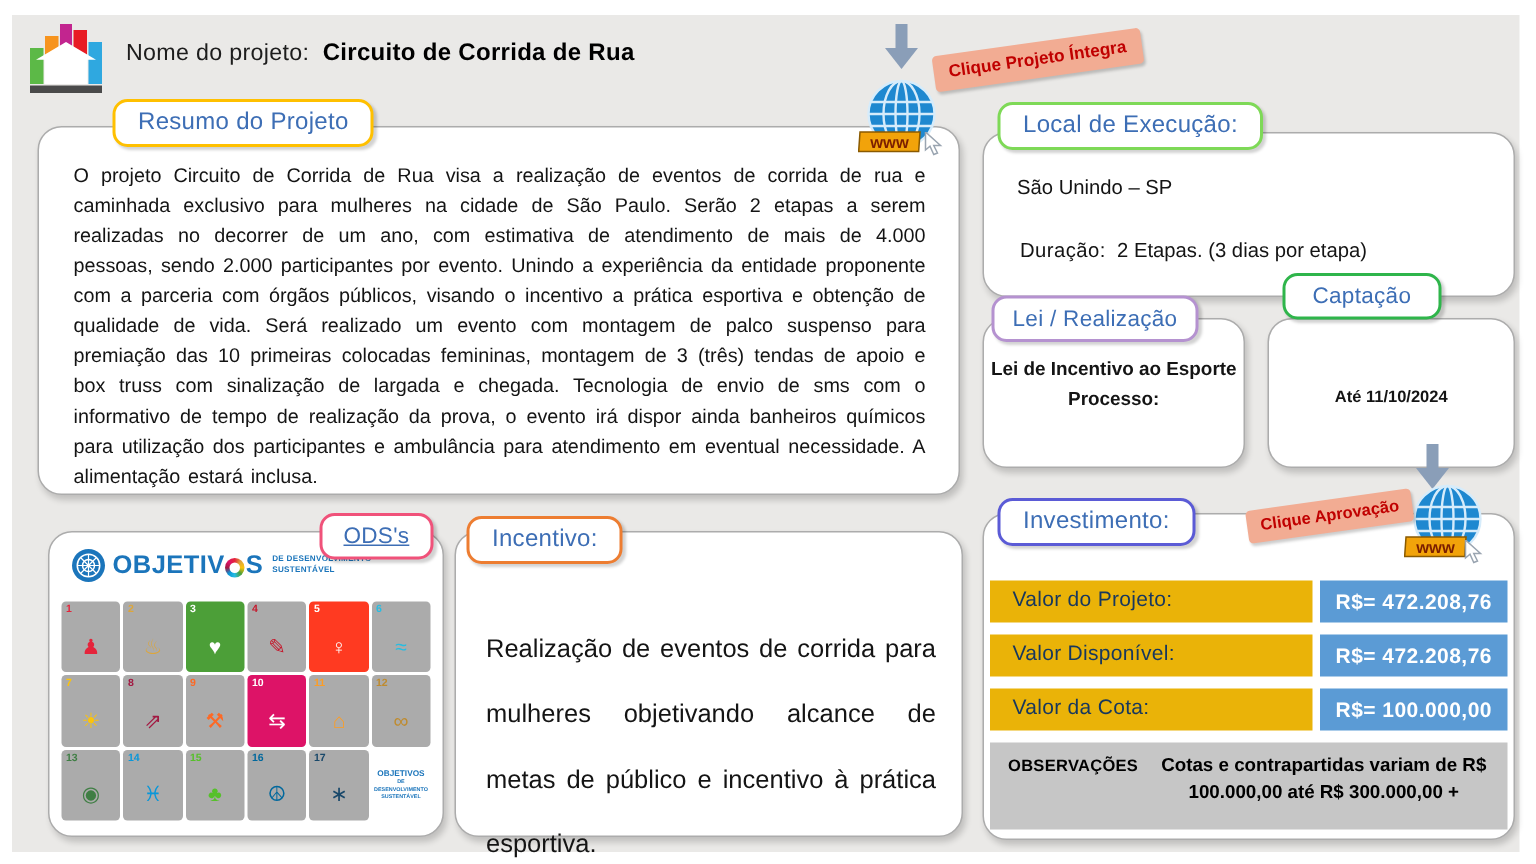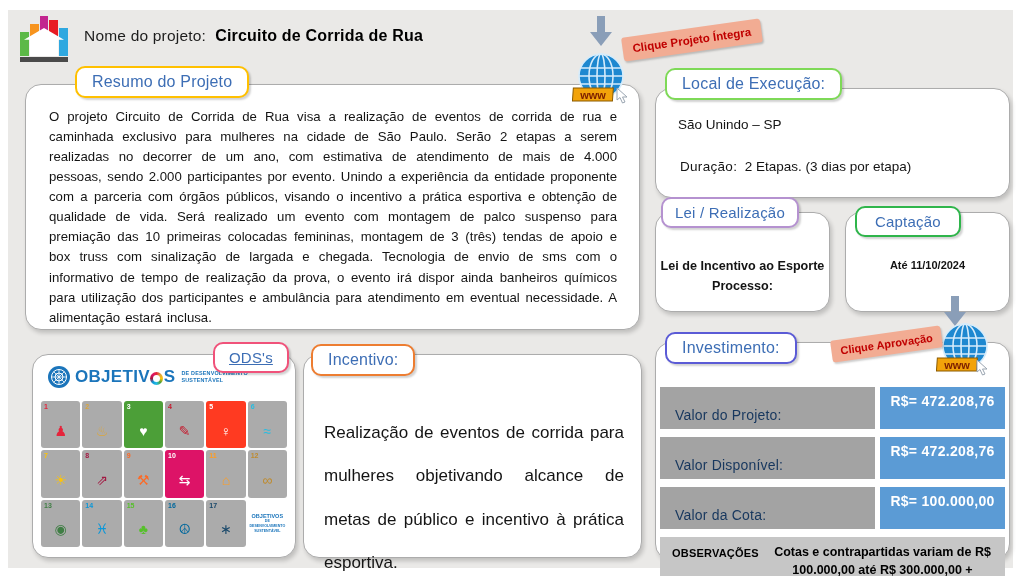--- a/index.html
+++ b/index.html
@@ -64,36 +64,36 @@
   
   .local-card{left:655px;top:88px;width:353px;height:108px;}
   .local-pill{left:665px;top:68px;}
   .local-line1{position:absolute;left:22px;top:28px;font-size:13.5px;color:#141414;}
   .local-line2{position:absolute;left:24px;top:70px;font-size:13.5px;color:#141414;}
   .local-line2 .lab{letter-spacing:.3px;}
 
   
   .lei-card{left:655px;top:212px;width:173px;height:98px;}
   .lei-pill{left:661px;top:197px;font-size:15px;padding:5px 12px;}
-  .lei-body{position:absolute;left:4px;right:4px;top:44px;text-align:center;
+  .lei-body{position:absolute;left:4px;right:4px;top:24px;text-align:center;
     font-size:12.6px;font-weight:bold;line-height:1.55;color:#141414;}
 
   
   .cap-card{left:845px;top:212px;width:163px;height:98px;}
-  .cap-pill{left:855px;top:206px;font-size:15px;padding:5px 18px;text-align:center;}
+  .cap-pill{left:855px;top:182px;font-size:15px;padding:5px 18px;text-align:center;}
   .cap-body{position:absolute;left:0;right:0;top:46px;text-align:center;
     font-size:11px;font-weight:bold;color:#141414;}
 
   
   .inv-card{left:655px;top:342px;width:353px;height:216px;}
   .inv-pill{left:665px;top:332px;}
   .inv-rows{position:absolute;left:4px;top:44px;right:4px;}
   .inv-row{display:flex;gap:5px;margin-bottom:8px;}
-  .inv-label{width:200px;background:#a3a3a3;color:#17375E;font-size:14px;
-    padding:20px 0 6px 15px;letter-spacing:.2px;}
+  .inv-label{width:200px;background:#eab308;color:#17375E;font-size:14px;
+    padding:4px 0 6px 15px;letter-spacing:.2px;}
   .inv-value{flex:1;background:#5B9BD5;color:#fff;font-size:14px;font-weight:bold;
     padding:6px 0;text-align:center;letter-spacing:.3px;}
   .obs-row{display:flex;background:#C6C6C6;padding:7px 8px 7px 12px;min-height:44px;}
   .obs-label{width:96px;font-size:11px;font-weight:bold;color:#000;padding-top:3px;letter-spacing:.2px;}
   .obs-text{flex:1;font-size:12.5px;font-weight:600;color:#000;text-align:center;line-height:1.4;
     padding:0 6px;}
 
   
   .ods-card{left:32px;top:354px;width:262px;height:202px;}
   .ods-pill{left:213px;top:342px;font-size:15px;padding:5px 14px;z-index:9;}

